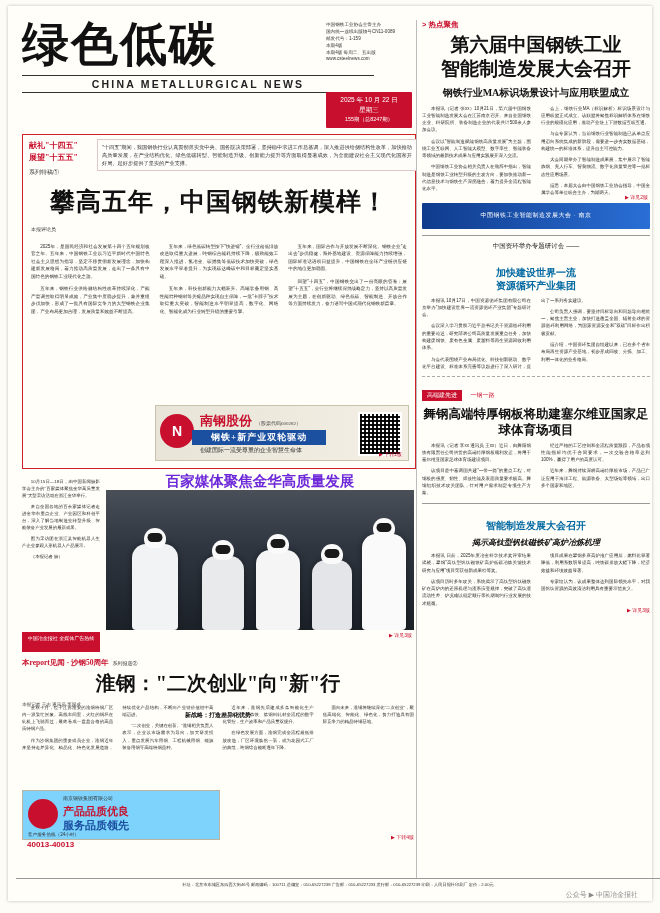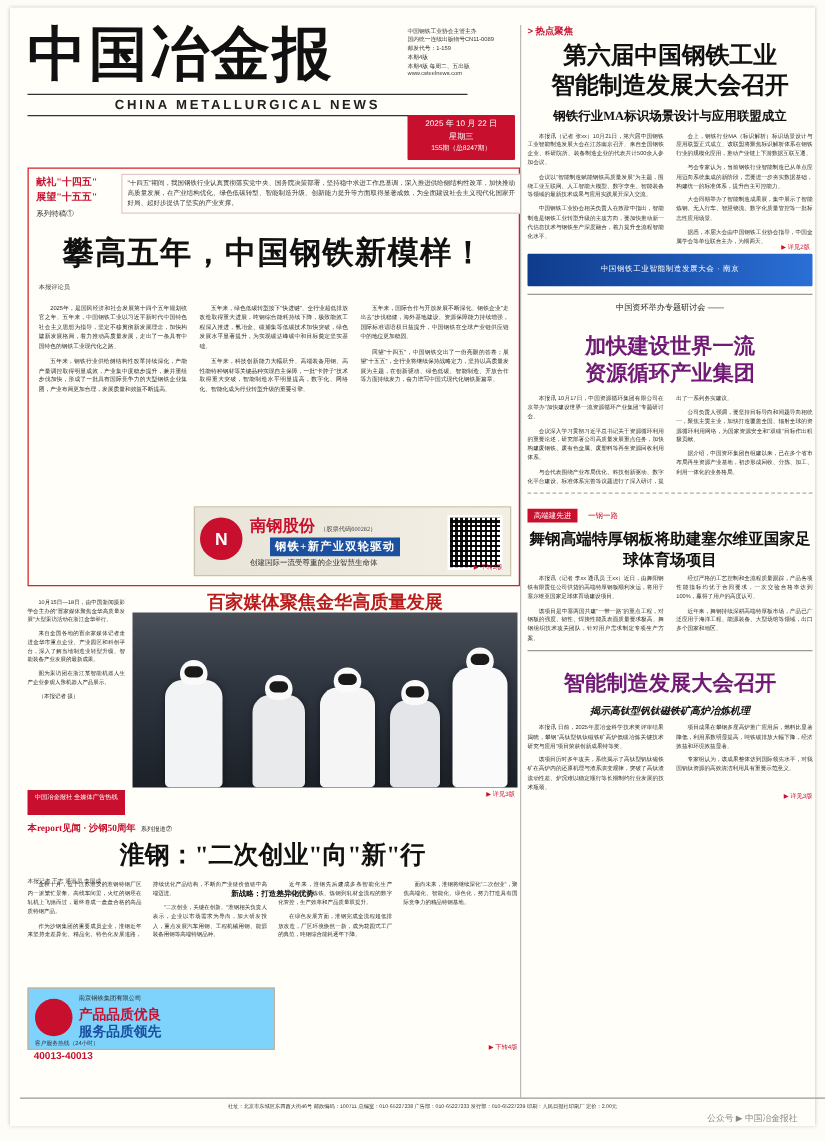--- a/index.html
+++ b/index.html
@@ -60,32 +60,32 @@
   .lead-ad{
     position:absolute;left:132px;top:270px;width:252px;height:54px;
     background:linear-gradient(90deg,#e8e4d8,#f3efe4);border:1px solid #c9c2ad;overflow:hidden;
   }
   .lead-ad .logo{
     position:absolute;left:4px;top:8px;width:34px;height:34px;border-radius:50%;
     background:#c8102e;color:#fff;font-size:14px;font-weight:bold;text-align:center;line-height:34px;
   }
   .lead-ad .t1{position:absolute;left:44px;top:6px;font-size:13px;font-weight:bold;color:#c8102e;font-family:"Liberation Serif",serif;}
   .lead-ad .t1 .sub{font-size:5px;color:#444;font-weight:normal;margin-left:4px;}
-  .lead-ad .t2{position:absolute;left:60px;top:24px;font-size:9px;font-weight:bold;color:#fff;background:#1b4fa0;padding:1px 4px;letter-spacing:1px;font-family:Liberation Serif, serif;}
+  .lead-ad .t2{position:absolute;left:36px;top:24px;font-size:9px;font-weight:bold;color:#fff;background:#1b4fa0;padding:1px 19px;letter-spacing:1px;font-family:Liberation Serif, serif;}
   .lead-ad .t3{position:absolute;left:44px;top:40px;font-size:6px;color:#333;}
   .lead-ad .qr{position:absolute;right:6px;top:6px;width:40px;height:40px;background:
      repeating-linear-gradient(0deg,#111 0 2px,#fff 2px 4px),
      repeating-linear-gradient(90deg,#111 0 2px,#fff 2px 4px);
      background-blend-mode:multiply;border:2px solid #fff;}
   .lead-more{position:absolute;right:6px;bottom:3px;font-size:5px;color:#c8102e;}
   
   .photo-sec{position:absolute;left:14px;top:466px;width:392px;height:180px;}
   .ps-title{
     position:absolute;left:84px;top:0;width:308px;text-align:center;
-    font-family:"Liberation Serif",serif;font-weight:bold;font-size:14.5px;color:#b91c1c;
+    font-family:"Liberation Serif",serif;font-weight:bold;font-size:14.5px;color:#6d28d9;
   }
   .ps-text{
     position:absolute;left:0;top:6px;width:78px;height:150px;font-size:4.4px;line-height:1.6;
     color:#2b2b2b;text-align:justify;
   }
   .ps-text p{margin:0 0 4px;text-indent:2em;}
   .ps-photo{
     position:absolute;left:84px;top:18px;width:308px;height:140px;overflow:hidden;
     background:linear-gradient(180deg,#4a4f58 0%,#2f3640 40%,#1c2128 100%);
   }
@@ -132,21 +132,21 @@
   }
   .r-body{font-size:4.5px;line-height:1.62;color:#2b2b2b;text-align:justify;}
   .r-body p{margin:0 0 4px;text-indent:2em;}
   .split2{column-count:2;column-gap:10px;}
   .banner{
     width:100%;height:26px;background:linear-gradient(90deg,#0f3b8c,#2a6fd6);color:#fff;
     font-size:6px;display:flex;align-items:center;justify-content:center;letter-spacing:.5px;margin:4px 0;
     border-radius:1px;
   }
   .r-h2{
-    font-family:"Liberation Serif",serif;font-weight:bold;font-size:17px;line-height:1.3;color:#701a75;text-align:center;margin-top:15px;
+    font-family:"Liberation Serif",serif;font-weight:bold;font-size:10px;line-height:1.3;color:#0369a1;text-align:center;margin-top:15px;
   }
   .r-sm{font-size:6.5px;text-align:center;color:#222;margin-bottom:2px;}
   .kicker-red{
     display:inline-block;background:#c8102e;color:#fff;font-size:6px;padding:1px 5px;margin-bottom:3px;
   }
   .kicker-line{display:inline-block;font-size:6px;color:#c8102e;margin-left:4px;}
   .r-h3{
     font-family:"Liberation Serif",serif;font-weight:bold;font-size:12.5px;line-height:1.3;color:#111;text-align:center;margin:2px 0 3px;
   }
   .r-more{text-align:right;font-size:5px;color:#c8102e;}
@@ -161,21 +161,21 @@
     position:absolute;right:14px;bottom:1px;font-size:7px;color:#8a8a8a;
   }
 </style>
 </head>
 <body>
 
 <div class="page">
   <div class="paper">
 
     <div class="masthead">
-      <div class="mh-title">中国冶金报</div>
+      <div class="mh-title">绿色低碳</div>
       <div class="mh-en">CHINA METALLURGICAL NEWS</div>
     </div>
     <div class="mh-info">
       <div>中国钢铁工业协会主管主办</div>
       <div>国内统一连续出版物号CN11-0089</div>
       <div>邮发代号：1-159</div>
       <div>本期4版</div>
       <div>本期4版 每周二、五出版</div>
       <div>www.csteelnews.com</div>
     </div>

